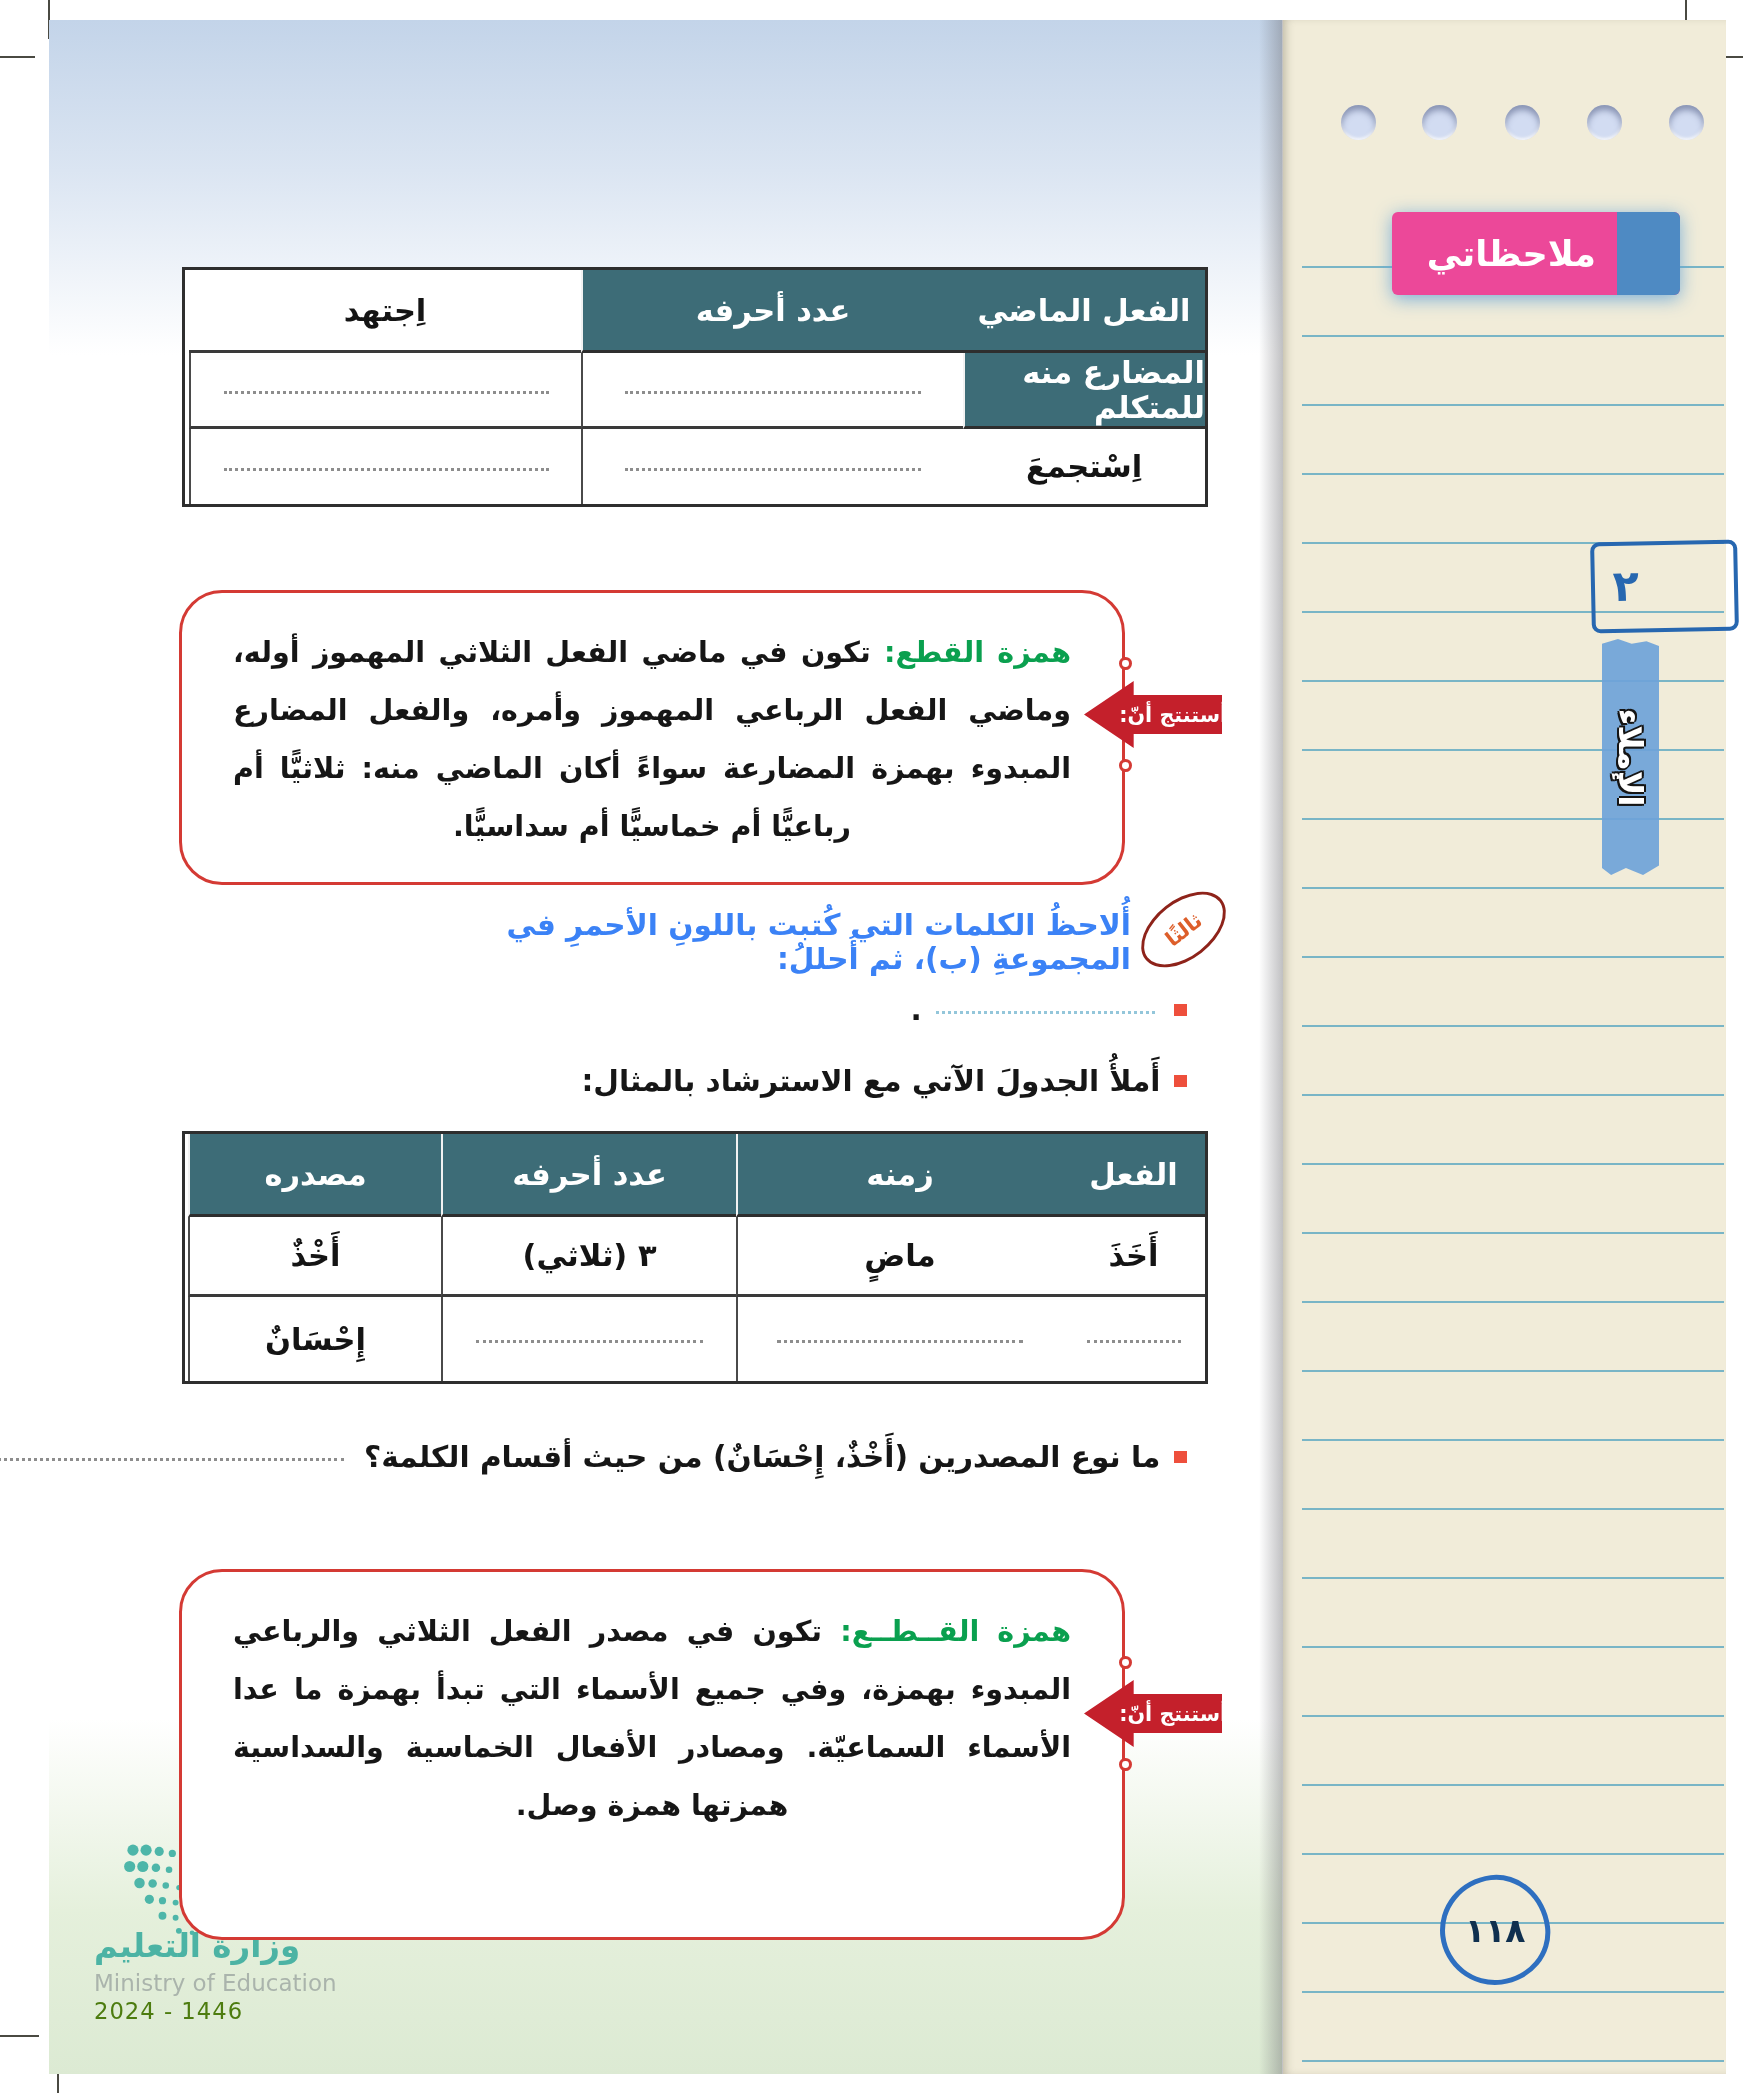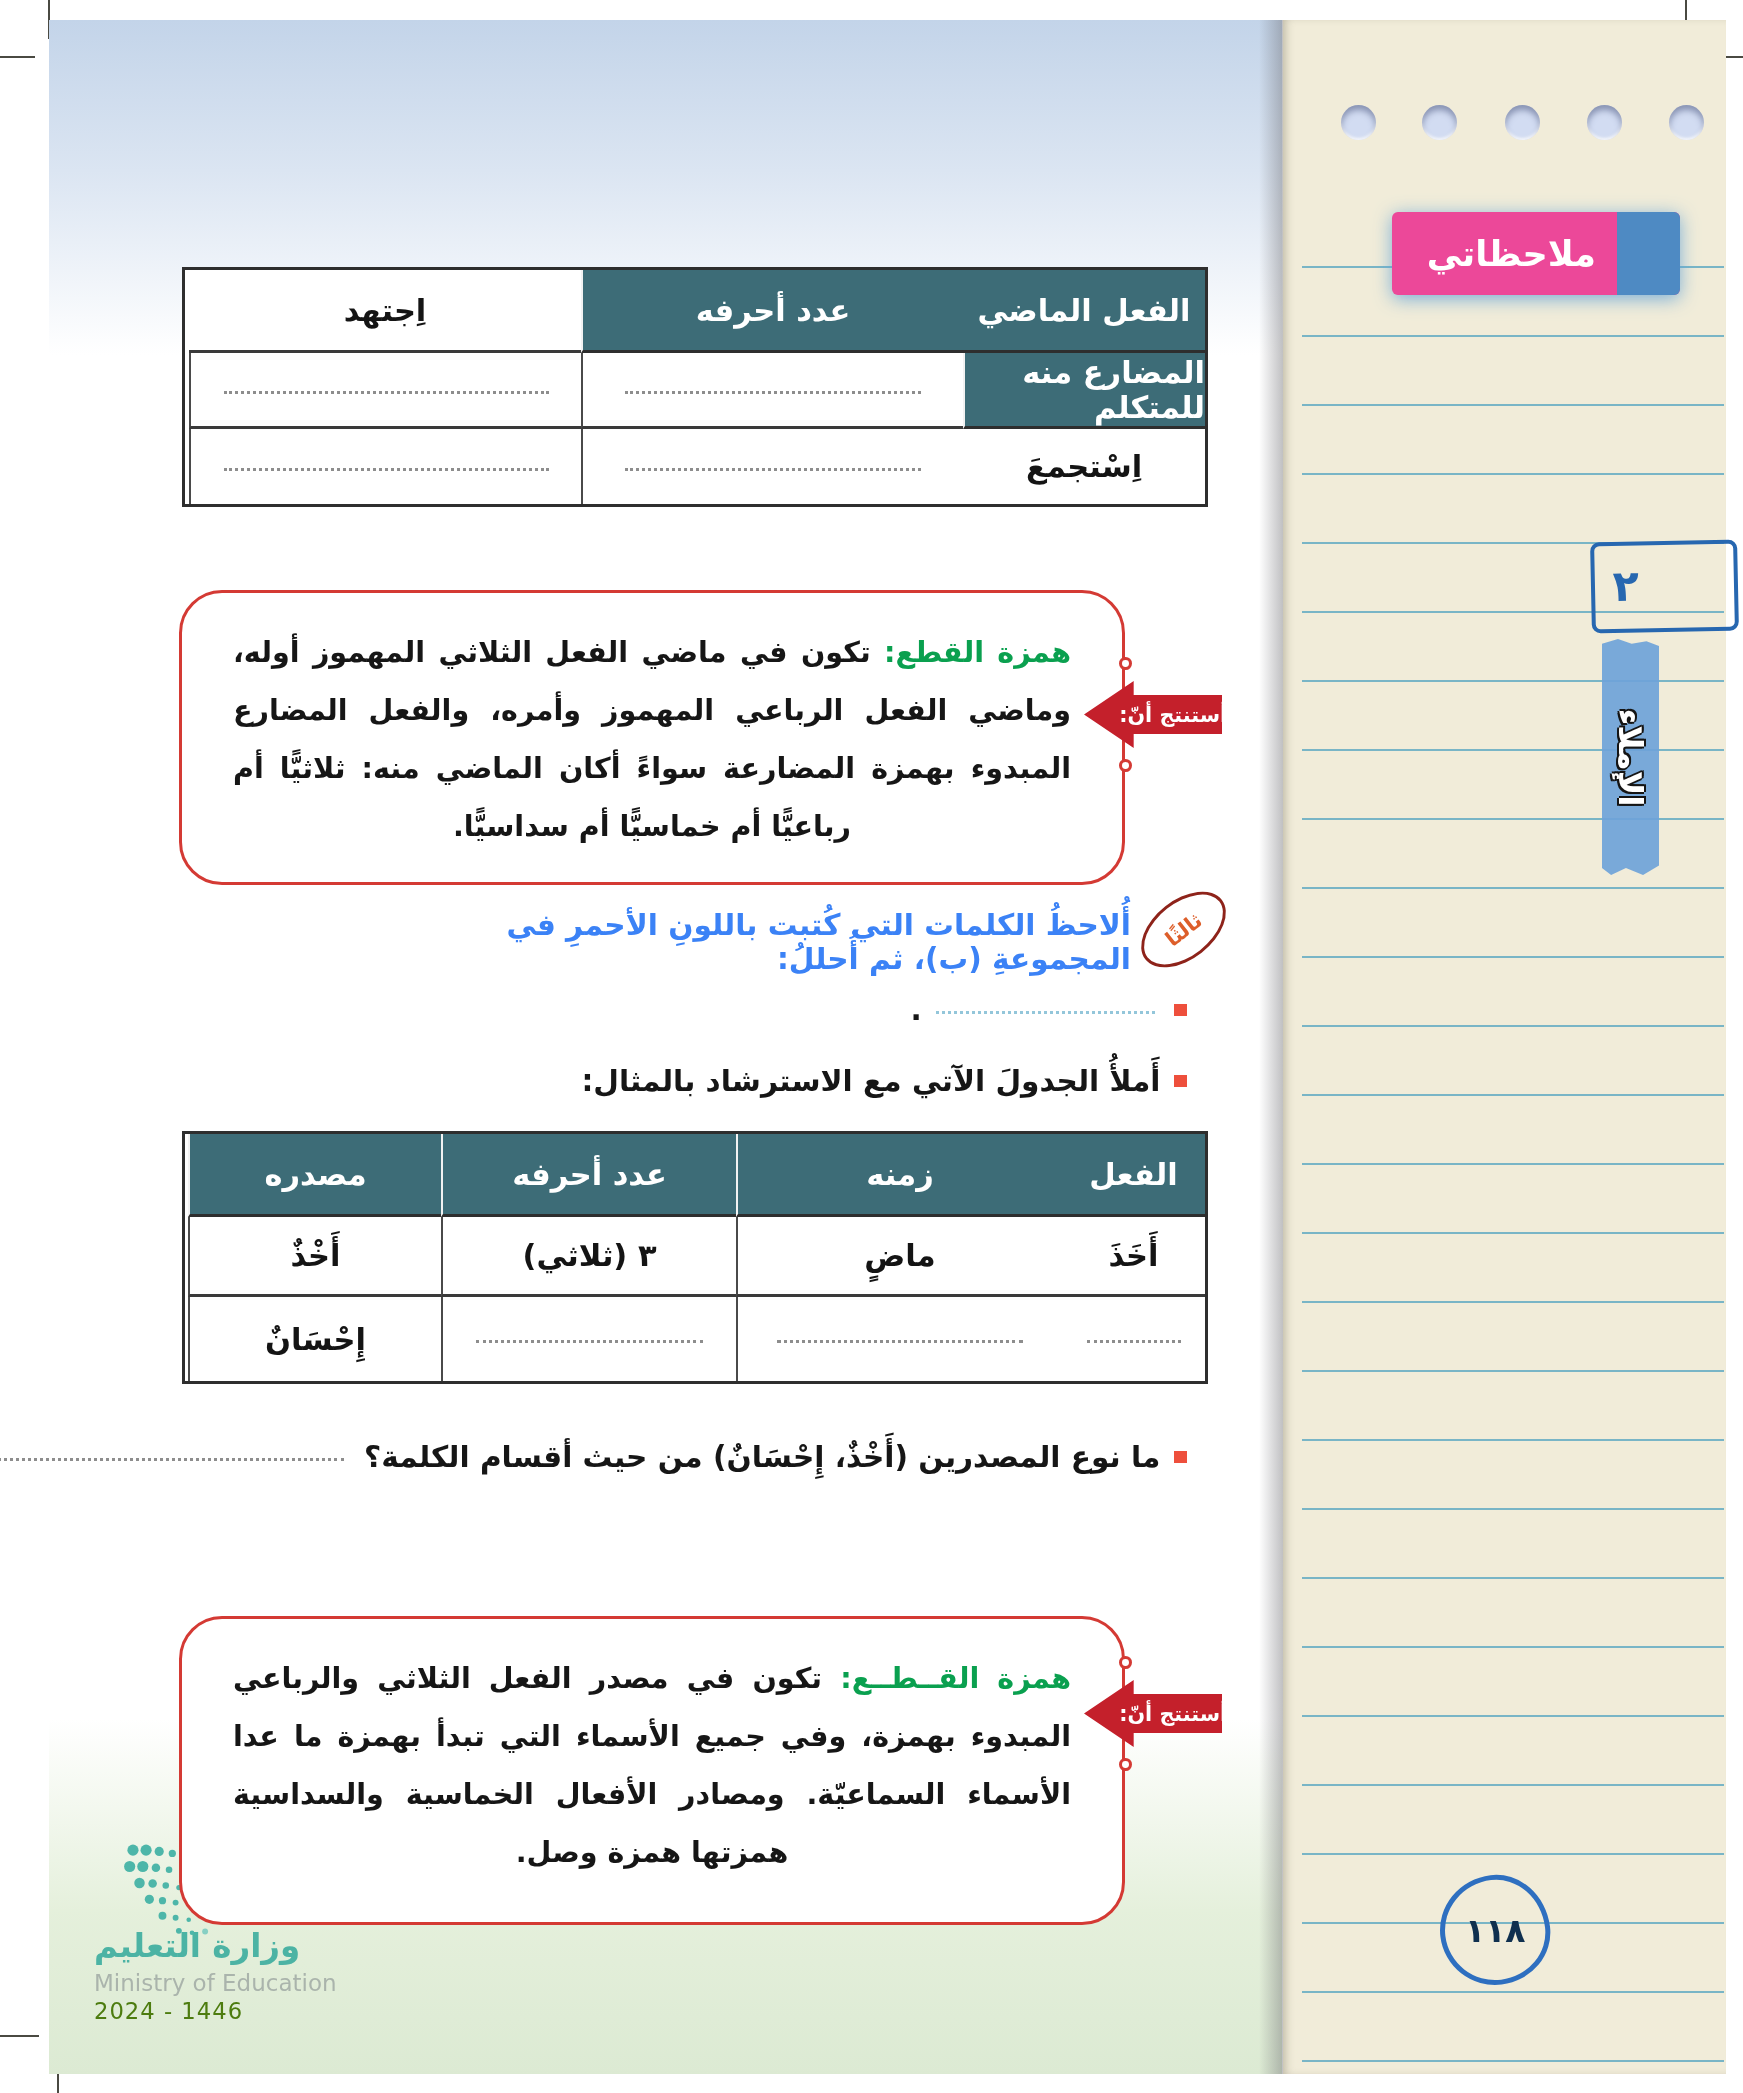--- a/index.html
+++ b/index.html
@@ -209,21 +209,21 @@
       </div>
     <div class="c b sep">إِحْسَانٌ</div>
   </div>
 
   <div class="qline" style="top:1440px;">
     <span class="bullet"></span>
     <span>ما نوع المصدرين (أَخْذٌ، إِحْسَانٌ) من حيث أقسام الكلمة؟</span>
     <span class="dots long"></span>
   </div>
 
-  <div class="callout" style="top:1569px;height:309px;margin-top:47px;">
+  <div class="callout" style="top:1569px;height:371px;">
     <p>
       <span class="kw">همزة القــطــع:</span>
       <span>تكون في مصدر الفعل الثلاثي والرباعي المبدوء بهمزة، وفي جميع الأسماء التي تبدأ بهمزة ما عدا الأسماء السماعيّة. ومصادر الأفعال الخماسية والسداسية همزتها همزة وصل.</span>
     </p>
   </div>
   <div class="arrow-tag" style="top:1680px;">
     <span>أستنتج أنّ:</span>
   </div>
   <div class="ring-dot" style="left:1119px;top:1656px;"></div>
   <div class="ring-dot" style="left:1119px;top:1758px;"></div>

